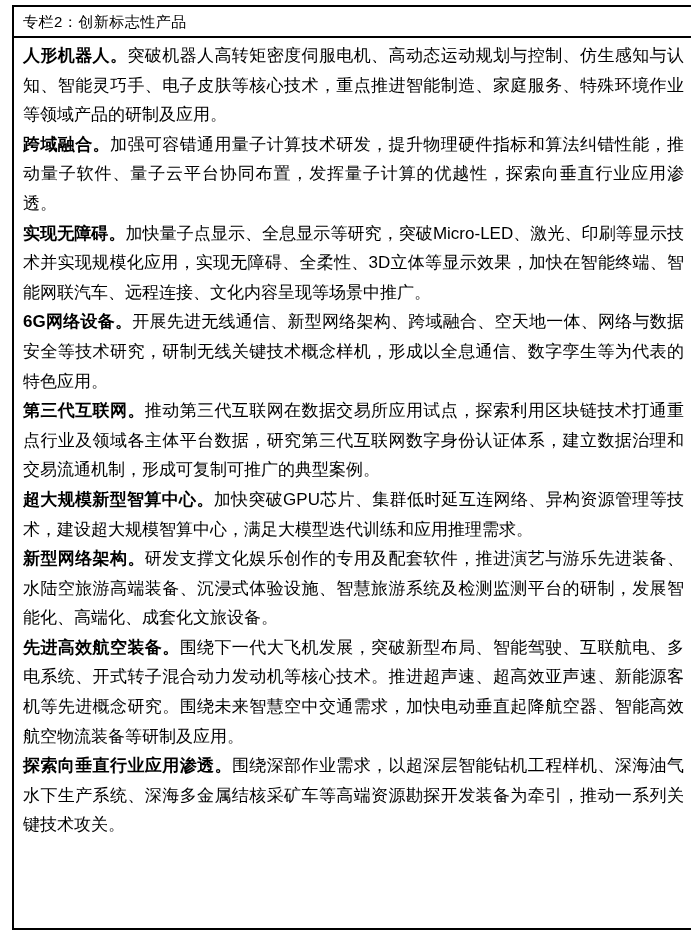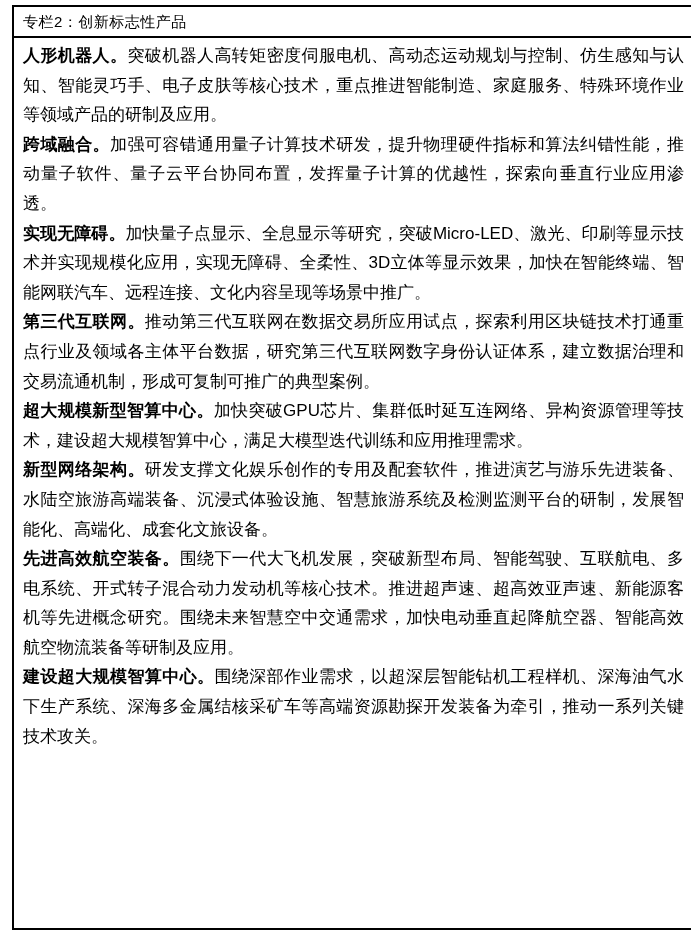--- a/index.html
+++ b/index.html
@@ -64,24 +64,25 @@
     <span>专栏2：创新标志性产品</span>
   </div>
   <div class="doc-body" id="body-container">
   <p class="para"><span class="term">人形机器人。</span><span class="desc">突破机器人高转矩密度伺服电机、高动态运动规划与控制、仿生感知与认知、智能灵巧手、电子皮肤等核心技术，重点推进智能制造、家庭服务、特殊环境作业等领域产品的研制及应用。</span></p>
 
   <p class="para"><span class="term">跨域融合。</span><span class="desc">加强可容错通用量子计算技术研发，提升物理硬件指标和算法纠错性能，推动量子软件、量子云平台协同布置，发挥量子计算的优越性，探索向垂直行业应用渗透。</span></p>
 
   <p class="para"><span class="term">实现无障碍。</span><span class="desc">加快量子点显示、全息显示等研究，突破Micro-LED、激光、印刷等显示技术并实现规模化应用，实现无障碍、全柔性、3D立体等显示效果，加快在智能终端、智能网联汽车、远程连接、文化内容呈现等场景中推广。</span></p>
 
 
+  <p class="para"><span class="term">6G网络设备。</span><span class="desc">开展先进无线通信、新型网络架构、跨域融合、空天地一体、网络与数据安全等技术研究，研制无线关键技术概念样机，形成以全息通信、数字孪生等为代表的特色应用。</span></p>
 
   <p class="para"><span class="term">第三代互联网。</span><span class="desc">推动第三代互联网在数据交易所应用试点，探索利用区块链技术打通重点行业及领域各主体平台数据，研究第三代互联网数字身份认证体系，建立数据治理和交易流通机制，形成可复制可推广的典型案例。</span></p>
 
   <p class="para"><span class="term">超大规模新型智算中心。</span><span class="desc">加快突破GPU芯片、集群低时延互连网络、异构资源管理等技术，建设超大规模智算中心，满足大模型迭代训练和应用推理需求。</span></p>
 
   <p class="para"><span class="term">新型网络架构。</span><span class="desc">研发支撑文化娱乐创作的专用及配套软件，推进演艺与游乐先进装备、水陆空旅游高端装备、沉浸式体验设施、智慧旅游系统及检测监测平台的研制，发展智能化、高端化、成套化文旅设备。</span></p>
 
   <p class="para"><span class="term">先进高效航空装备。</span><span class="desc">围绕下一代大飞机发展，突破新型布局、智能驾驶、互联航电、多电系统、开式转子混合动力发动机等核心技术。推进超声速、超高效亚声速、新能源客机等先进概念研究。围绕未来智慧空中交通需求，加快电动垂直起降航空器、智能高效航空物流装备等研制及应用。</span></p>
 
-  <p class="para"><span class="term">建设超大规模智算中心。</span><span class="desc">围绕深部作业需求，以超深层智能钻机工程样机、深海油气水下生产系统、深海多金属结核采矿车等高端资源勘探开发装备为牵引，推动一系列关键技术攻关。</span></p>
+  <p class="para"><span class="term">探索向垂直行业应用渗透。</span><span class="desc">围绕深部作业需求，以超深层智能钻机工程样机、深海油气水下生产系统、深海多金属结核采矿车等高端资源勘探开发装备为牵引，推动一系列关键技术攻关。</span></p>
 </div>
 </div>
 
 </body></html>

